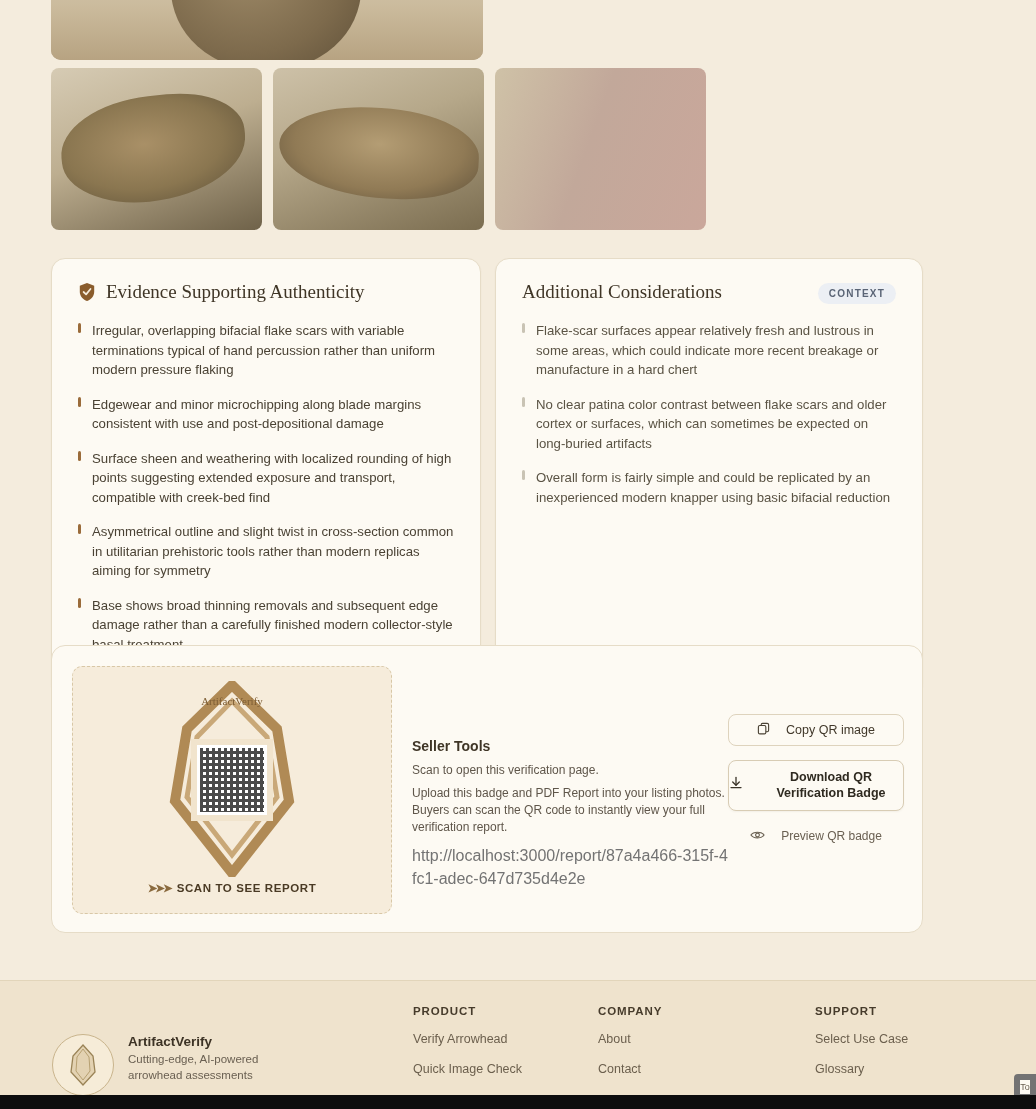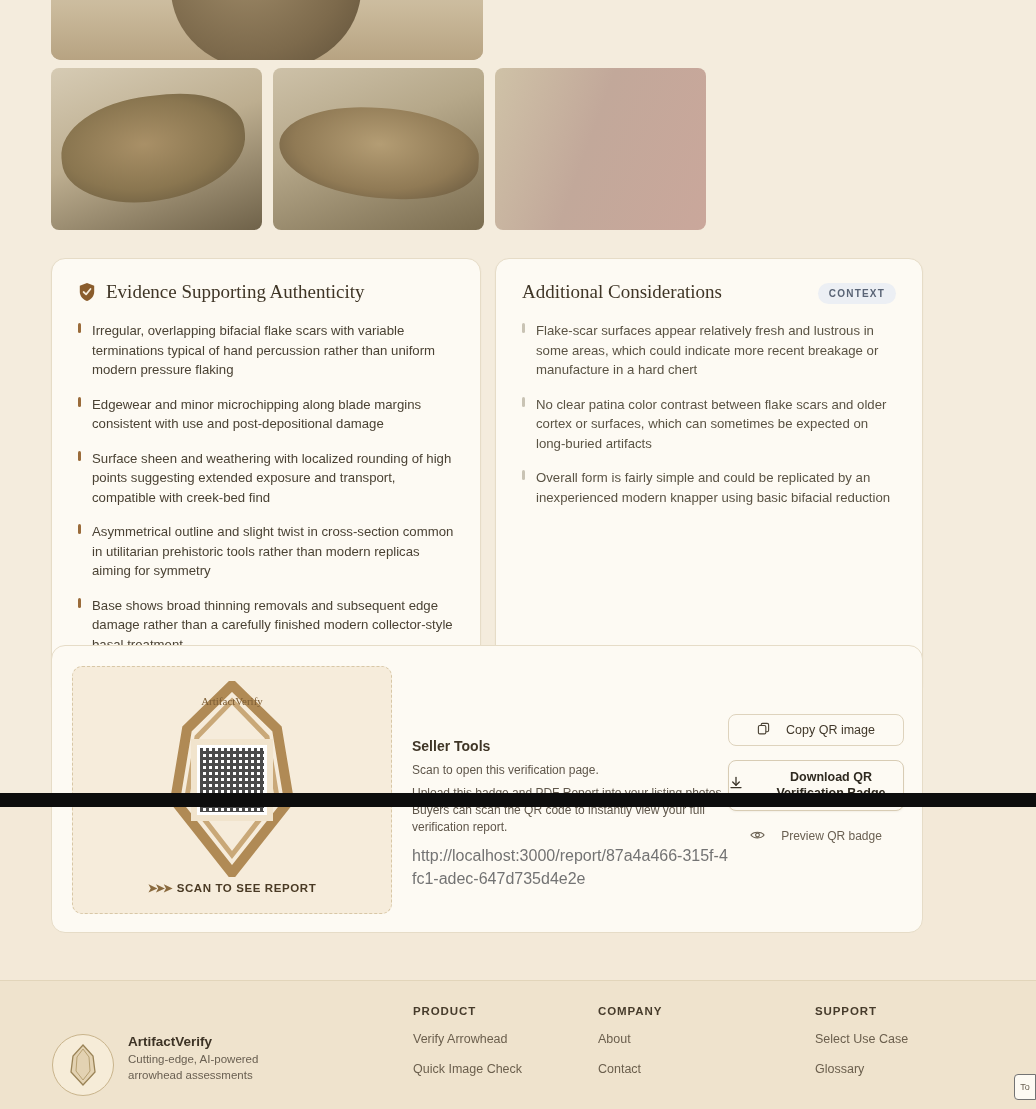--- a/index.html
+++ b/index.html
@@ -6,21 +6,21 @@
   html, body {
     width: 1036px;
     height: 1109px;
     background: #f3e9d8;
     font-family: "Liberation Sans", sans-serif;
     overflow: hidden;
   }
   .page {
     position: relative;
     width: 1036px;
-    height: 807px;
+    height: 1109px;
     background: #f4ecdd;
   }
 
   
   .hero-photo {
     position: absolute;
     left: 51px; top: -60px;
     width: 432px; height: 120px;
     border-radius: 10px;
     overflow: hidden;
@@ -323,21 +323,21 @@
     color: #6b5f4d;
     margin-bottom: 16px;
     text-decoration: none;
   }
 
   .scroll-nub {
     position: absolute;
     right: 0; top: 1074px;
     width: 22px; height: 26px;
     background: #fdfaf3;
-    border: 1px solid #737373;
+    border: 6px solid #737373;
     border-radius: 4px 0 0 4px;
     font-size: 9px;
     color: #6a6052;
     display: flex; align-items: center; justify-content: center;
   }
   .bottom-bar {
     position: absolute;
     left: 0; bottom: 0;
     width: 1036px; height: 14px;
     background: #0d0d0d;

